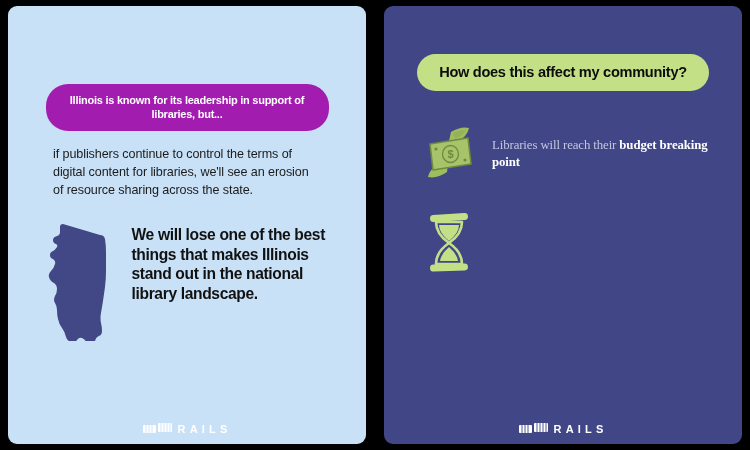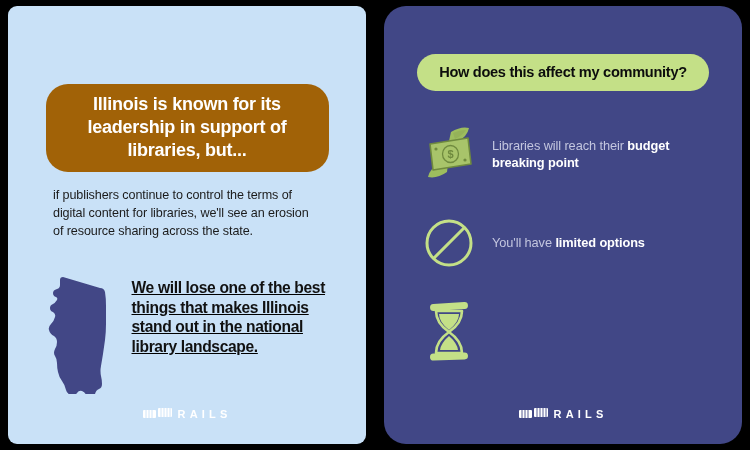--- a/index.html
+++ b/index.html
@@ -24,61 +24,60 @@
     overflow:hidden;
     display:flex;
     flex-direction:column;
     align-items:center;
   }
   
   .panel-left { background:#c9e1f7; }
 
   .pill-dark {
     margin-top:78px;
-    background:#a16207;
+    background:#a21caf;
     color:#ffffff;
     border-radius:22px;
     padding:9px 20px 10px 20px;
     width:283px;
     text-align:center;
     font-weight:bold;
-    font-size:18px;
+    font-size:11px;
     line-height:1.28;
     letter-spacing:-0.25px;
   }
   .body-copy {
     margin-top:14px;
     width:268px;
     color:#1b1b1b;
     font-size:12.6px;
     line-height:1.43;
     letter-spacing:-0.1px;
   }
   .state-row {
-    margin-top:34px;
+    margin-top:22px;
     width:283px;
     display:flex;
     align-items:flex-start;
     gap:14px;
-    text-decoration:underline;
   }
   .state-map { flex:0 0 auto; width:72px; }
   .state-map svg { display:block; width:72px; height:120px; }
   .big-statement {
     flex:1 1 auto;
     color:#111111;
     font-weight:bold;
     font-size:15.6px;
     line-height:1.26;
     letter-spacing:-0.35px;
     padding-top:4px;
   }
 
   
-  .panel-right { background:#414786;border-radius:22px; }
+  .panel-right { background:#414786; }
 
   .pill-green {
     margin-top:48px;
     background:#c4e087;
     color:#0d0d0d;
     border-radius:20px;
     padding:10px 22px 11px 22px;
     text-align:center;
     font-weight:bold;
     font-size:14.6px;
@@ -103,27 +102,28 @@
     width:62px; height:66px;
     display:flex; align-items:center; justify-content:center;
   }
   .impact-icon svg { display:block; }
   .impact-text {
     flex:1 1 auto;
     color:#c3c6df;
     font-size:12.8px;
     line-height:1.35;
     letter-spacing:-0.1px;
+    font-family:Liberation Serif, serif;
   }
   .impact-text b { color:#ffffff; font-weight:bold; }
 
   
   .logo {
     position:absolute;
-    bottom:24px;
+    bottom:9px;
     left:0; right:0;
     display:flex;
     align-items:center;
     justify-content:center;
     gap:5px;
   }
   .logo-mark { display:block; }
   .logo-word {
     font-size:11px;
     font-weight:600;
@@ -191,29 +191,20 @@
             <path d="M9 20 L47 14 L50 40 L12 46 Z" fill="#a8c46a" stroke="#6f8a3e" stroke-width="1.6" stroke-linejoin="round"></path>
             <ellipse cx="29.5" cy="30" rx="8" ry="8.5" fill="none" stroke="#6f8a3e" stroke-width="1.3"></ellipse>
             <text x="29.5" y="34" font-family="'Liberation Sans',sans-serif" font-size="11" font-weight="bold" fill="#6f8a3e" text-anchor="middle">$</text>
             <circle cx="15" cy="25" r="1.6" fill="#6f8a3e"></circle>
             <circle cx="44" cy="36" r="1.6" fill="#6f8a3e"></circle>
           </svg>
         </span>
         <span class="impact-text"><span>Libraries will reach their </span><b>budget breaking point</b></span>
       </li>
 
-      <li class="impact-item">
-        <span class="impact-icon">
-          <svg width="52" height="52" viewBox="0 0 52 52" xmlns="http://www.w3.org/2000/svg" aria-hidden="true">
-            <circle cx="26" cy="26" r="22" fill="none" stroke="#c4e087" stroke-width="3"></circle>
-            <line x1="11" y1="41" x2="41" y2="11" stroke="#c4e087" stroke-width="3" stroke-linecap="round"></line>
-          </svg>
-        </span>
-        <span class="impact-text"><span>You'll have </span><b>limited options</b></span>
-      </li>
 
       <li class="impact-item">
         <span class="impact-icon">
           <svg width="52" height="64" viewBox="0 0 52 64" xmlns="http://www.w3.org/2000/svg" aria-hidden="true">
             <rect x="7" y="3" width="38" height="7" rx="3.5" fill="#c4e087" transform="rotate(-4 26 6.5)"></rect>
             <rect x="7" y="53" width="38" height="7" rx="3.5" fill="#c4e087" transform="rotate(-2 26 56.5)"></rect>
             <path d="M13 11 q0 12 13 21 q-13 9 -13 21 l26 0 q0 -12 -13 -21 q13 -9 13 -21 z" fill="none" stroke="#c4e087" stroke-width="2.6" stroke-linejoin="round"></path>
             <path d="M16 14 q0 8 10 16 q10 -8 10 -16 z" fill="#c4e087"></path>
             <path d="M26 36 q-8 7 -9 14 l18 0 q-1 -7 -9 -14 z" fill="#c4e087"></path>
           </svg>

